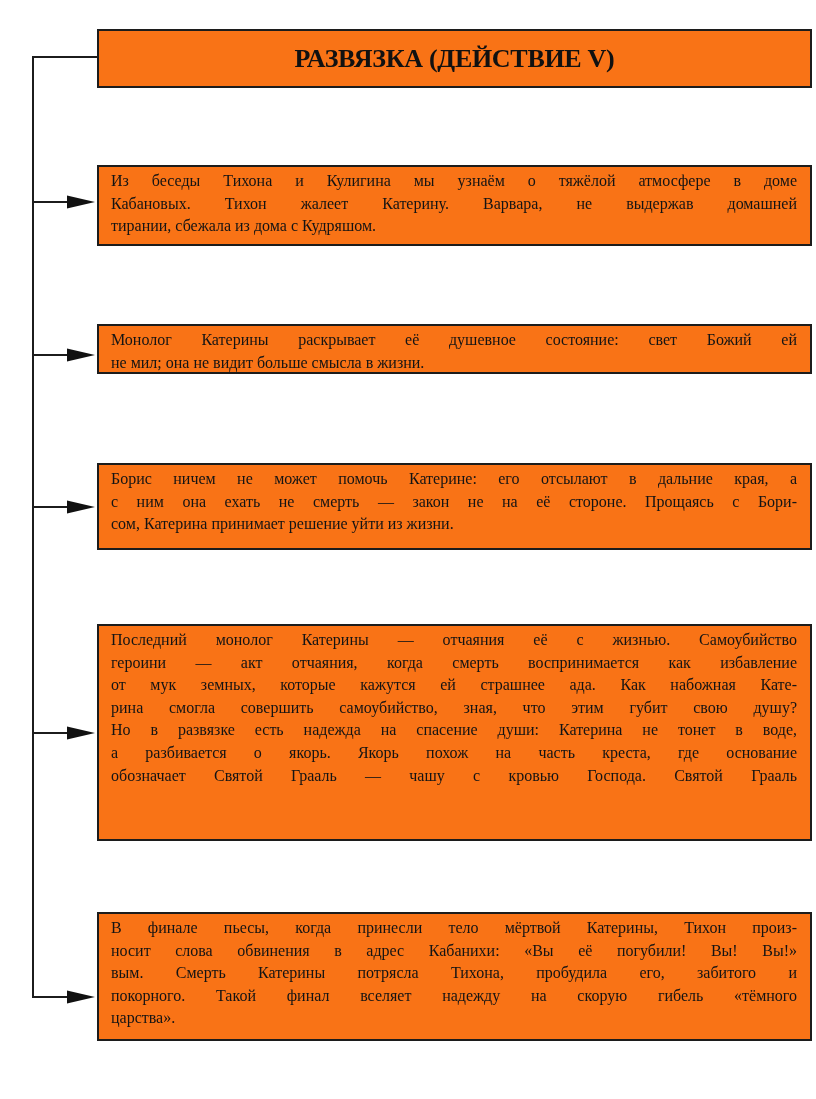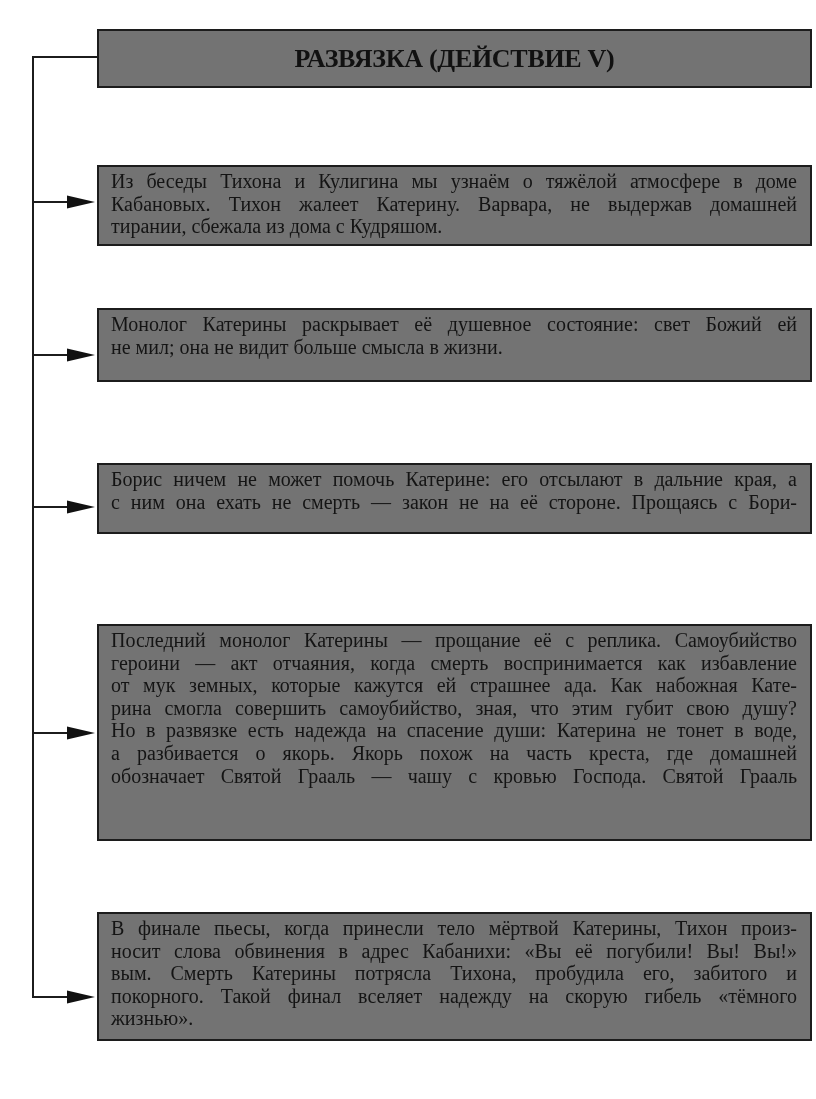--- a/index.html
+++ b/index.html
@@ -16,51 +16,51 @@
       position: absolute;
       left: 0; top: 0;
       width: 816px; height: 1099px;
     }
     .box {
       position: absolute;
       left: 97px;
       width: 715px;
       box-sizing: border-box;
       border: 2px solid #1c1c1c;
-      background: #737373;
+      background: #f97316;
       padding: 3px 13px 0 12px;
     }
     .title-box {
       top: 29px;
       height: 59px;
       display: flex;
       align-items: center;
       justify-content: center;
       padding: 0;
     }
     .title-text {
       font-family: "Liberation Serif", "DejaVu Serif", serif;
       font-weight: bold;
       font-size: 26px;
       letter-spacing: -0.3px;
       color: #111111;
     }
     .ln {
-      font-size: 20px;
+      font-size: 16px;
       height: 22.6px;
       line-height: 22.6px;
       text-align: justify;
       text-align-last: justify;
     }
     .ln.last {
       text-align-last: left;
     }
     #box-1 { top: 165px; height: 81px; }
-    #box-2 { top: 308px; height: 74px; }
-    #box-3 { top: 463px; height: 71px; }
+    #box-2 { top: 324px; height: 50px; }
+    #box-3 { top: 463px; height: 87px; }
     #box-4 { top: 624px; height: 217px; }
     #box-5 { top: 912px; height: 129px; }
   </style>
 </head>
 <body>
 
 <div class="page">
 
   <svg class="connectors" width="816" height="1099" viewBox="0 0 816 1099" xmlns="http://www.w3.org/2000/svg">
 
@@ -104,33 +104,34 @@
   </div>
 
   <div class="box" id="box-2">
     <div class="ln">Монолог Катерины раскрывает её душевное состояние: свет Божий ей</div>
     <div class="ln last">не мил; она не видит больше смысла в жизни.</div>
   </div>
 
   <div class="box" id="box-3">
     <div class="ln">Борис ничем не может помочь Катерине: его отсылают в дальние края, а</div>
     <div class="ln">с ним она ехать не смерть — закон не на её стороне. Прощаясь с Бори-</div>
+    <div class="ln last">сом, Катерина принимает решение уйти из жизни.</div>
   </div>
 
   <div class="box" id="box-4">
-    <div class="ln">Последний монолог Катерины — прощание её с реплика. Самоубийство</div>
+    <div class="ln">Последний монолог Катерины — отчаяния её с жизнью. Самоубийство</div>
     <div class="ln">героини — акт отчаяния, когда смерть воспринимается как избавление</div>
     <div class="ln">от мук земных, которые кажутся ей страшнее ада. Как набожная Кате-</div>
     <div class="ln">рина смогла совершить самоубийство, зная, что этим губит свою душу?</div>
     <div class="ln">Но в развязке есть надежда на спасение души: Катерина не тонет в воде,</div>
-    <div class="ln">а разбивается о якорь. Якорь похож на часть креста, где домашней</div>
+    <div class="ln">а разбивается о якорь. Якорь похож на часть креста, где основание</div>
     <div class="ln">обозначает Святой Грааль — чашу с кровью Господа. Святой Грааль</div>
   </div>
 
   <div class="box" id="box-5">
     <div class="ln">В финале пьесы, когда принесли тело мёртвой Катерины, Тихон произ-</div>
     <div class="ln">носит слова обвинения в адрес Кабанихи: «Вы её погубили! Вы! Вы!»</div>
     <div class="ln">вым. Смерть Катерины потрясла Тихона, пробудила его, забитого и</div>
     <div class="ln">покорного. Такой финал вселяет надежду на скорую гибель «тёмного</div>
-    <div class="ln last">жизнью».</div>
+    <div class="ln last">царства».</div>
   </div>
 
 </div>
 
 </body></html>

